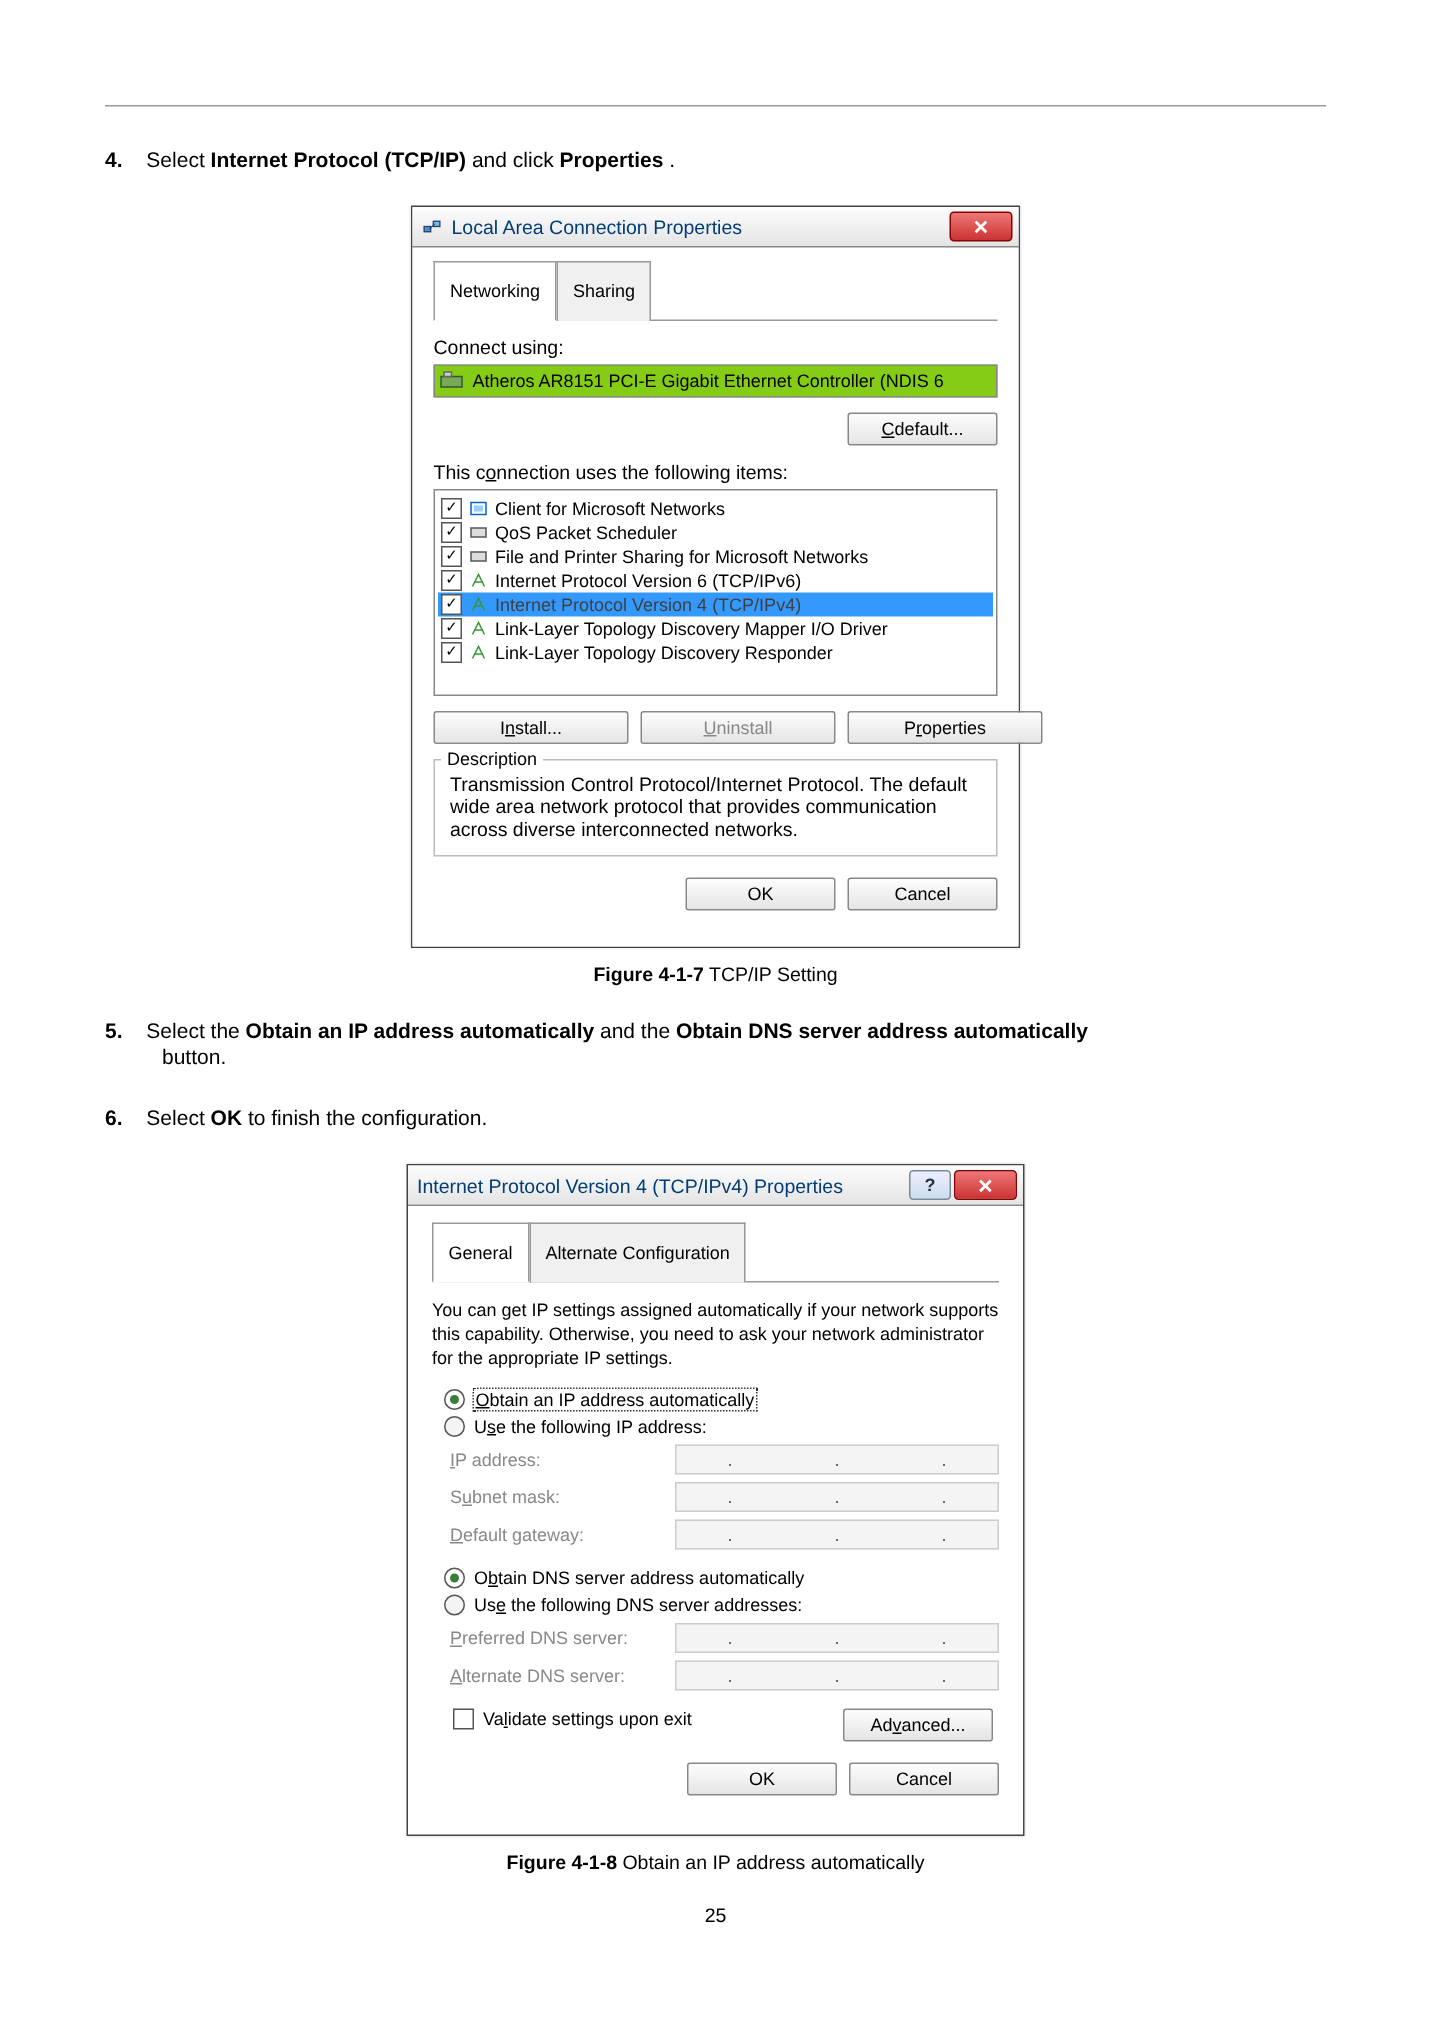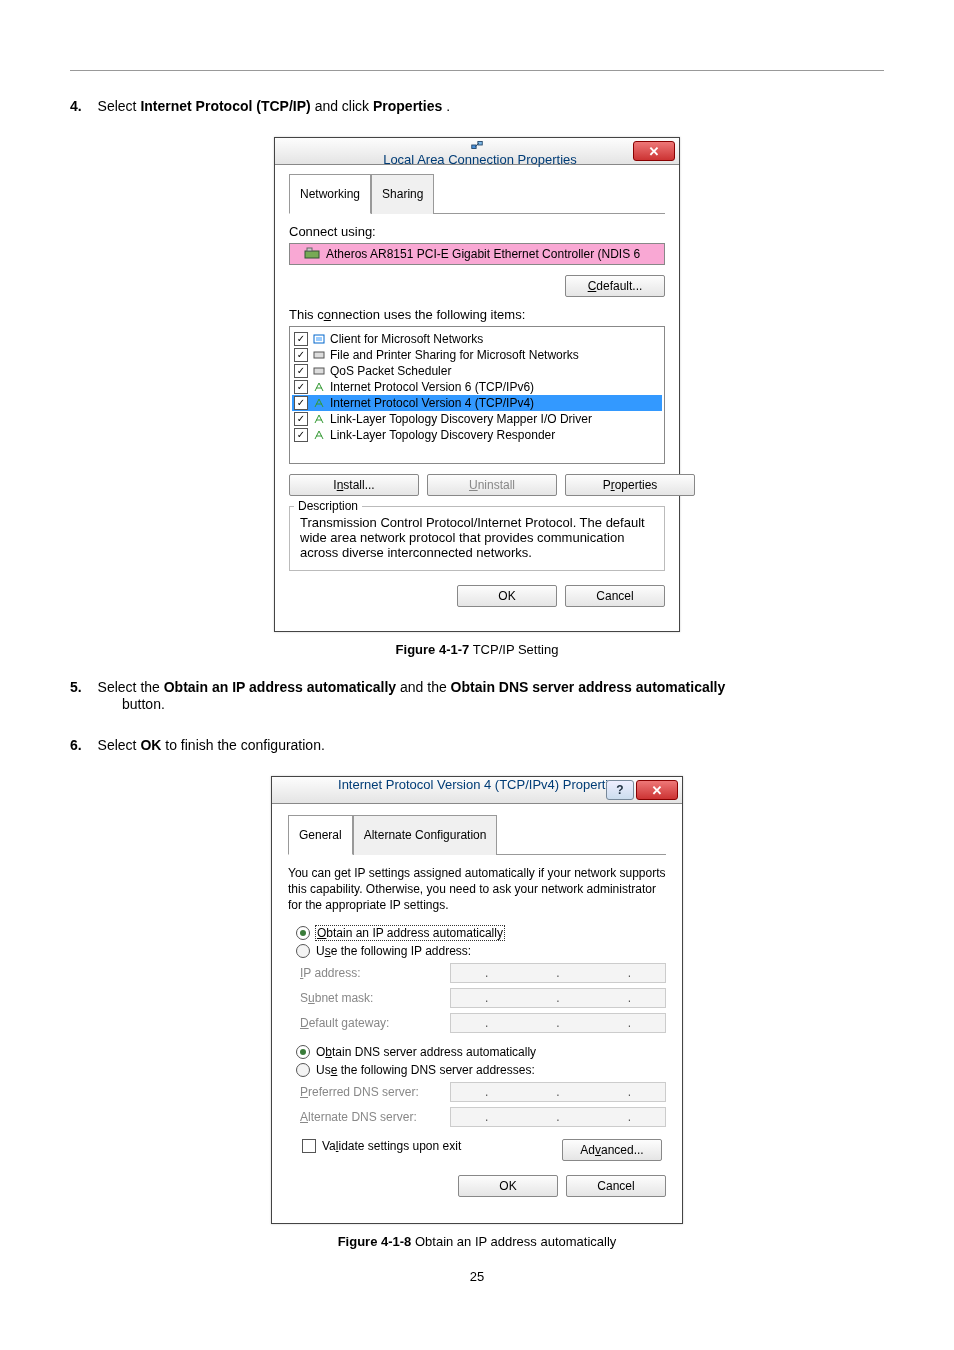--- a/index.html
+++ b/index.html
@@ -17,39 +17,38 @@
     border-top: 1px solid #999;
     margin: 0 0 25px 0;
   }
   .step-line {
     font-size: 14px;
     margin-bottom: 20px;
     line-height: 1.5;
   }
   .step-num { font-weight: bold; margin-right: 12px; }
   .bold { font-weight: bold; }
-  .step-line.continue { margin-left: 48px; padding-left:4px; margin-top:-10px; margin-bottom:20px;}
+  .step-line.continue { margin-left: 34px; padding-left:4px; margin-top:-10px; margin-bottom:20px;}
 
   
   .dlg-wrap { display:flex; justify-content:center; margin-bottom:10px;}
   .dlg {
     width: 404px;
     border: 1px solid #444;
     background: #fff;
     box-shadow: 0 0 2px rgba(0,0,0,0.2);
     font-size: 12px;
   }
   .dlg-titlebar {
     height: 26px;
     background: linear-gradient(to bottom, #fdfdfd, #e4e4e4);
     border-bottom: 1px solid #888;
     display: flex; align-items: center;
     padding: 0 0 0 6px;
     position: relative;
-    flex-direction: column;
   }
   .dlg-titlebar-icon {
     width:14px;height:14px;margin-right:6px;
     display:inline-flex;align-items:center;justify-content:center;
   }
   .dlg-title { color:#003c76; font-size:13px;}
   .closebtn {
     position:absolute; right:4px; top:3px;
     width:40px;height:18px;
     background: linear-gradient(to bottom,#e77,#c33);
@@ -72,41 +71,41 @@
   .tabs { display:flex; border-bottom:1px solid #999; margin-bottom:10px;}
   .tab {
     padding:12px 10px; border:1px solid #999;
     border-bottom:none; margin-right:0px;
     background:#f0f0f0; position:relative; top:1px;
     font-size:12px;
   }
   .tab.active { background:#fff; border-bottom:1px solid #fff;}
   .lblsmall { font-size:13px; }
   .sunken-input {
-    border:1px solid #888; background:#f9a8d4;
-    padding:3px 14px; margin-top:4px; margin-bottom:10px;
+    border:1px solid #888; background:#84cc16;
+    padding:3px 3px; margin-top:4px; margin-bottom:10px;
     display:flex;align-items:center;gap:6px;
   }
   .adapter-icon {width:16px;height:14px;}
   .btn {
     border:1px solid #888; background:linear-gradient(to bottom,#fdfdfd,#e5e5e5);
     padding:3px 14px; font-size:12px; border-radius:2px;
     min-width:70px; text-align:center;
     color:#000;
   }
   .btn.disabled { color:#888;}
   .btn-row { display:flex; justify-content:flex-end; gap:8px; margin-bottom:10px;}
   .btn-row.right { justify-content:flex-end;}
   .listbox {
     border:1px solid #888; background:#fff;
     padding:4px 2px; margin-bottom:10px;
     height:128px; overflow:hidden;
   }
   .li-row { display:flex;align-items:center;gap:4px; padding:1px 2px; font-size:12px;}
-  .li-row.sel { background:#3399ff; color:#000000;}
+  .li-row.sel { background:#3399ff; color:#404040;}
   .chk { width:12px;height:12px;border:1px solid #555;background:#fff;display:inline-flex;align-items:center;justify-content:center;font-size:10px;line-height:1;}
   .chk::after{content:"✓";font-size:10px;color:#000;}
   .li-icon{width:14px;height:14px;display:inline-flex;align-items:center;justify-content:center;}
   .btn-row3 { display:flex; justify-content:space-between; gap:8px; margin-bottom:10px;}
   .btn-row3 .btn{flex:0 0 auto; min-width:100px;text-align:center;}
   .desc-group {
     border:1px solid #bbb; padding:8px 10px 10px 10px; margin-bottom:14px;
     position:relative;
   }
   .desc-group .legend {
@@ -202,30 +201,30 @@
               </span>
               <span>Client for Microsoft Networks</span>
             </div>
           <div class="li-row">
               <span class="chk"></span>
               <span class="li-icon">
                 <svg width="14" height="14" viewBox="0 0 14 14">
                   <rect x="2" y="4" width="10" height="6" fill="#ddd" stroke="#555"></rect>
                 </svg>
               </span>
+              <span>QoS Packet Scheduler</span>
+            </div>
+          <div class="li-row">
+              <span class="chk"></span>
+              <span class="li-icon">
+                <svg width="14" height="14" viewBox="0 0 14 14">
+                  <rect x="2" y="4" width="10" height="6" fill="#ddd" stroke="#555"></rect>
+                </svg>
+              </span>
               <span>File and Printer Sharing for Microsoft Networks</span>
-            </div>
-          <div class="li-row">
-              <span class="chk"></span>
-              <span class="li-icon">
-                <svg width="14" height="14" viewBox="0 0 14 14">
-                  <rect x="2" y="4" width="10" height="6" fill="#ddd" stroke="#555"></rect>
-                </svg>
-              </span>
-              <span>QoS Packet Scheduler</span>
             </div>
           <div class="li-row">
               <span class="chk"></span>
               <span class="li-icon">
                 <svg width="14" height="14" viewBox="0 0 14 14">
                   <path d="M3 11 L7 3 L11 11" fill="none" stroke="#393"></path>
                   <line x1="4" y1="8" x2="10" y2="8" stroke="#393"></line>
                 </svg>
               </span>
               <span>Internet Protocol Version 6 (TCP/IPv6)</span>

